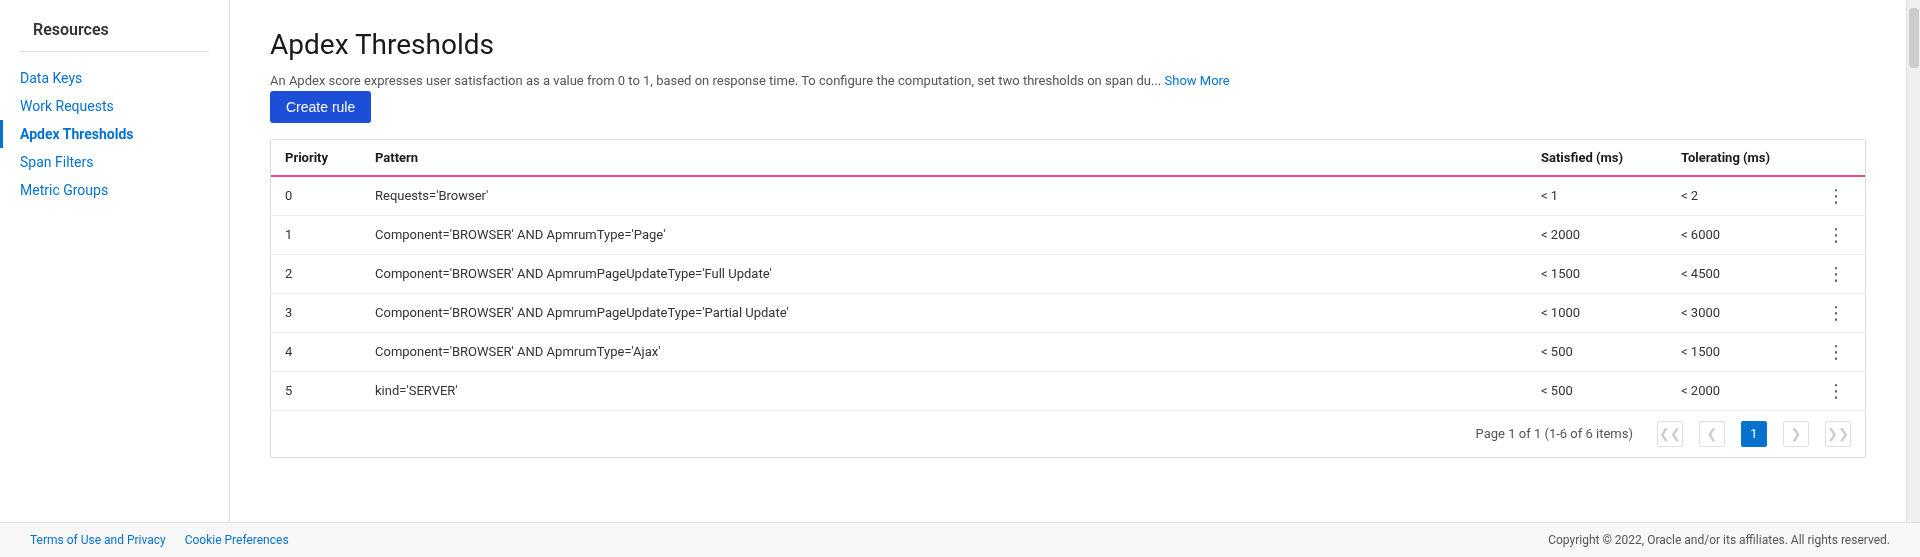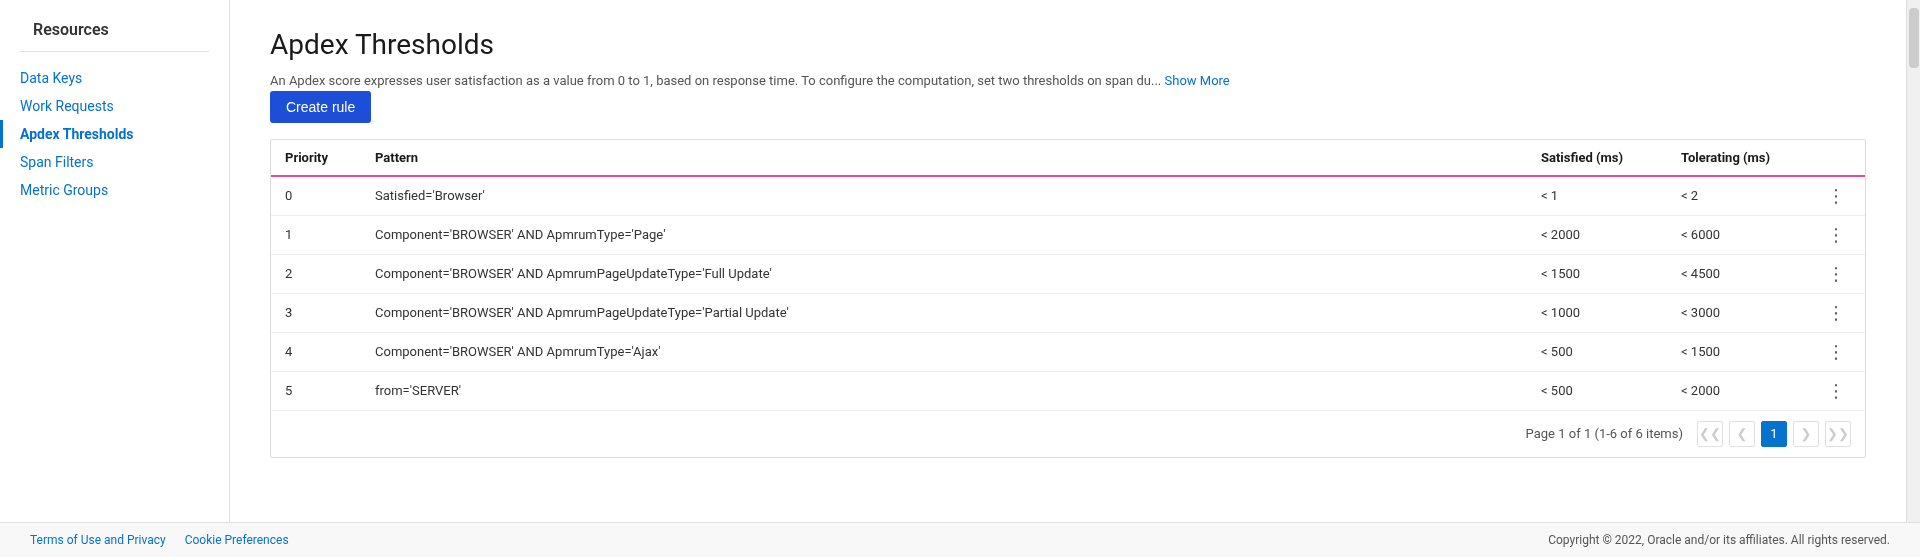--- a/index.html
+++ b/index.html
@@ -42,21 +42,21 @@
     tbody td { padding: 10px 14px; font-size: 13px; color: #333; vertical-align: middle; }
     .col-priority { width: 90px; }
     .col-pattern { }
     .col-satisfied { width: 140px; }
     .col-tolerating { width: 140px; }
     .col-actions { width: 36px; text-align: center; }
 
     .action-dots { cursor: pointer; color: #555; font-size: 18px; line-height: 1; padding: 2px 6px; border-radius: 3px; }
 
     
-    .pagination-row { display: flex; justify-content: flex-end; align-items: center; padding: 10px 14px; border-top: 1px solid #eee; font-size: 13px; color: #555; gap: 6px; }
+    .pagination-row { display: flex; justify-content: flex-end; align-items: center; padding: 10px 14px; border-top: 1px solid #eee; font-size: 13px; color: #555; gap: 16px; }
     .pagination-info { margin-right: 8px; }
     .pagination-btn { width: 26px; height: 26px; display: flex; align-items: center; justify-content: center; border: 1px solid #ccc; border-radius: 2px; cursor: pointer; background: #fff; color: #555; font-size: 13px; user-select: none; }
     .pagination-btn.active { background: #0572ce; color: #fff; border-color: #0572ce; }
     .pagination-btn.disabled { color: #ccc; cursor: default; border-color: #e0e0e0; }
 
     
     .scrollbar-track { width: 14px; background: #f0f0f0; border-left: 1px solid #ddd; position: relative; }
     .scrollbar-thumb { width: 10px; height: 60px; background: #ccc; border-radius: 4px; position: absolute; top: 8px; left: 2px; }
 
     
@@ -97,21 +97,21 @@
             <th class="col-priority">Priority</th>
             <th class="col-pattern">Pattern</th>
             <th class="col-satisfied">Satisfied (ms)</th>
             <th class="col-tolerating">Tolerating (ms)</th>
             <th class="col-actions"></th>
           </tr>
         </thead>
         <tbody id="table-body">
             <tr>
       <td class="col-priority">0</td>
-      <td class="col-pattern">Satisfied='Browser'</td>
+      <td class="col-pattern">Requests='Browser'</td>
       <td class="col-satisfied">&lt; 1</td>
       <td class="col-tolerating">&lt; 2</td>
       <td class="col-actions">
         <span class="action-dots">⋮</span>
       </td>
     </tr>
             <tr>
       <td class="col-priority">1</td>
       <td class="col-pattern">Component='BROWSER' AND ApmrumType='Page'</td>
       <td class="col-satisfied">&lt; 2000</td>
@@ -142,21 +142,21 @@
       <td class="col-priority">4</td>
       <td class="col-pattern">Component='BROWSER' AND ApmrumType='Ajax'</td>
       <td class="col-satisfied">&lt; 500</td>
       <td class="col-tolerating">&lt; 1500</td>
       <td class="col-actions">
         <span class="action-dots">⋮</span>
       </td>
     </tr>
             <tr>
       <td class="col-priority">5</td>
-      <td class="col-pattern">from='SERVER'</td>
+      <td class="col-pattern">kind='SERVER'</td>
       <td class="col-satisfied">&lt; 500</td>
       <td class="col-tolerating">&lt; 2000</td>
       <td class="col-actions">
         <span class="action-dots">⋮</span>
       </td>
     </tr>
           </tbody>
       </table>
       <div class="pagination-row">
         <span class="pagination-info">

